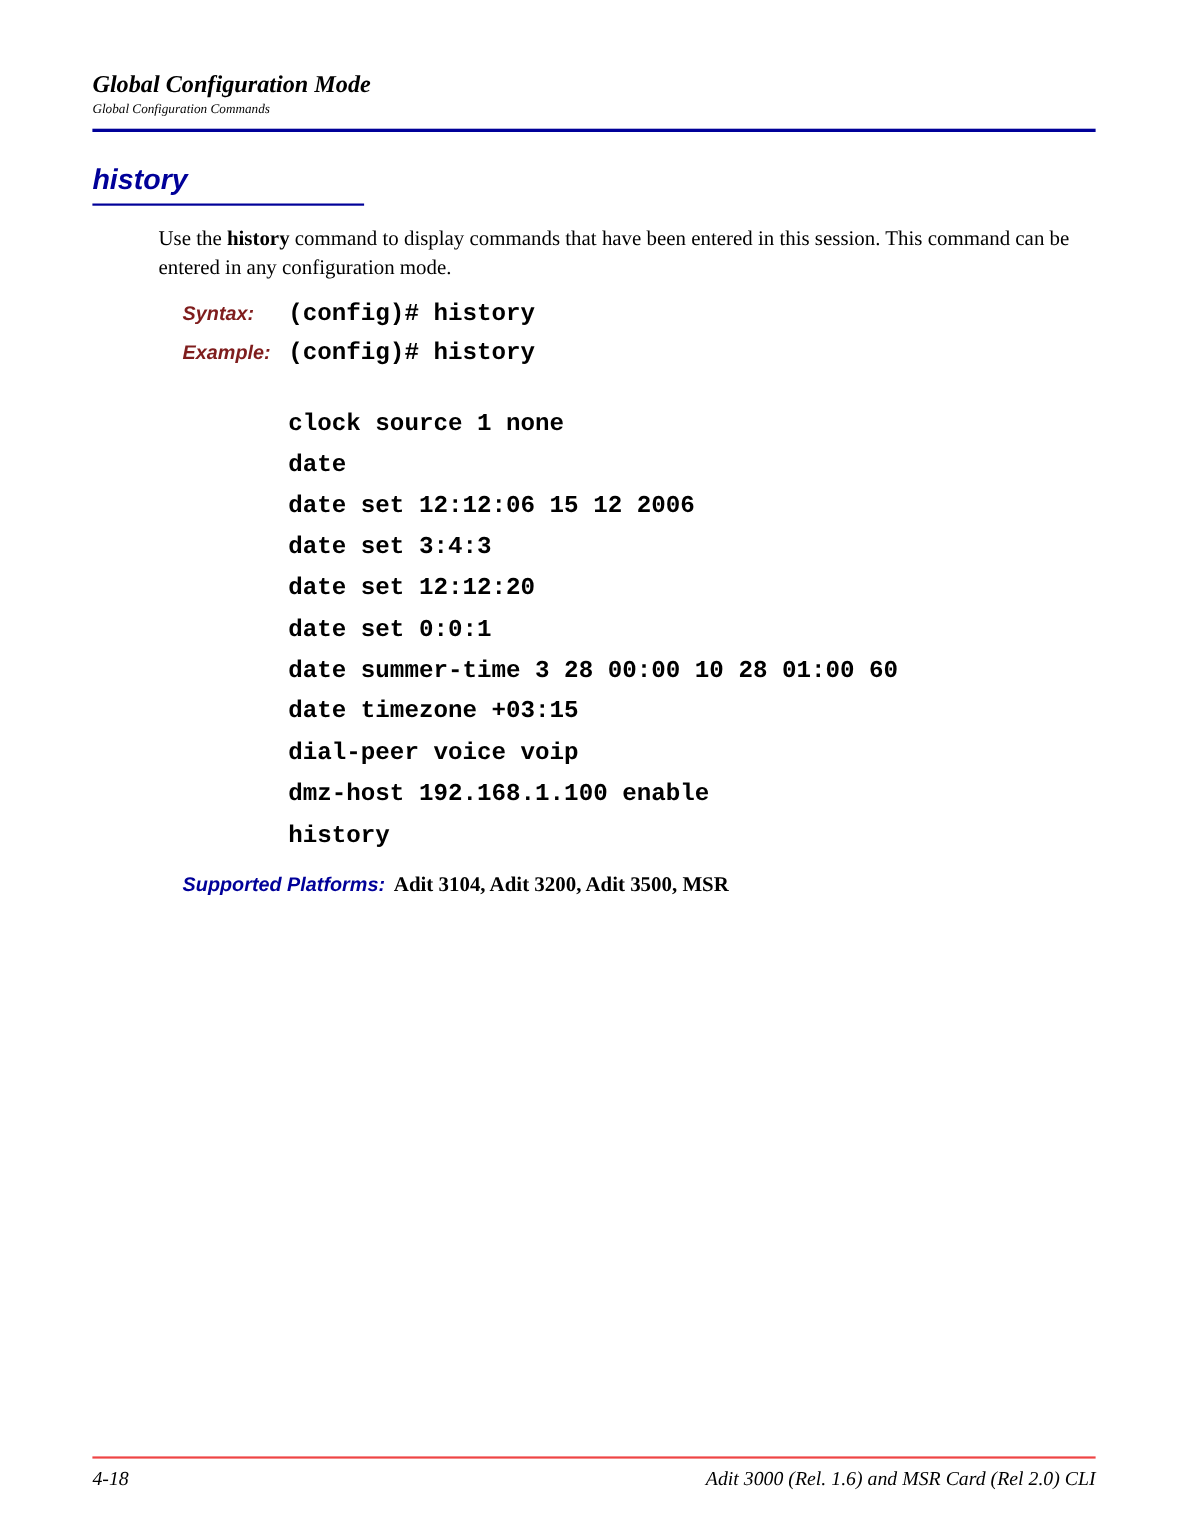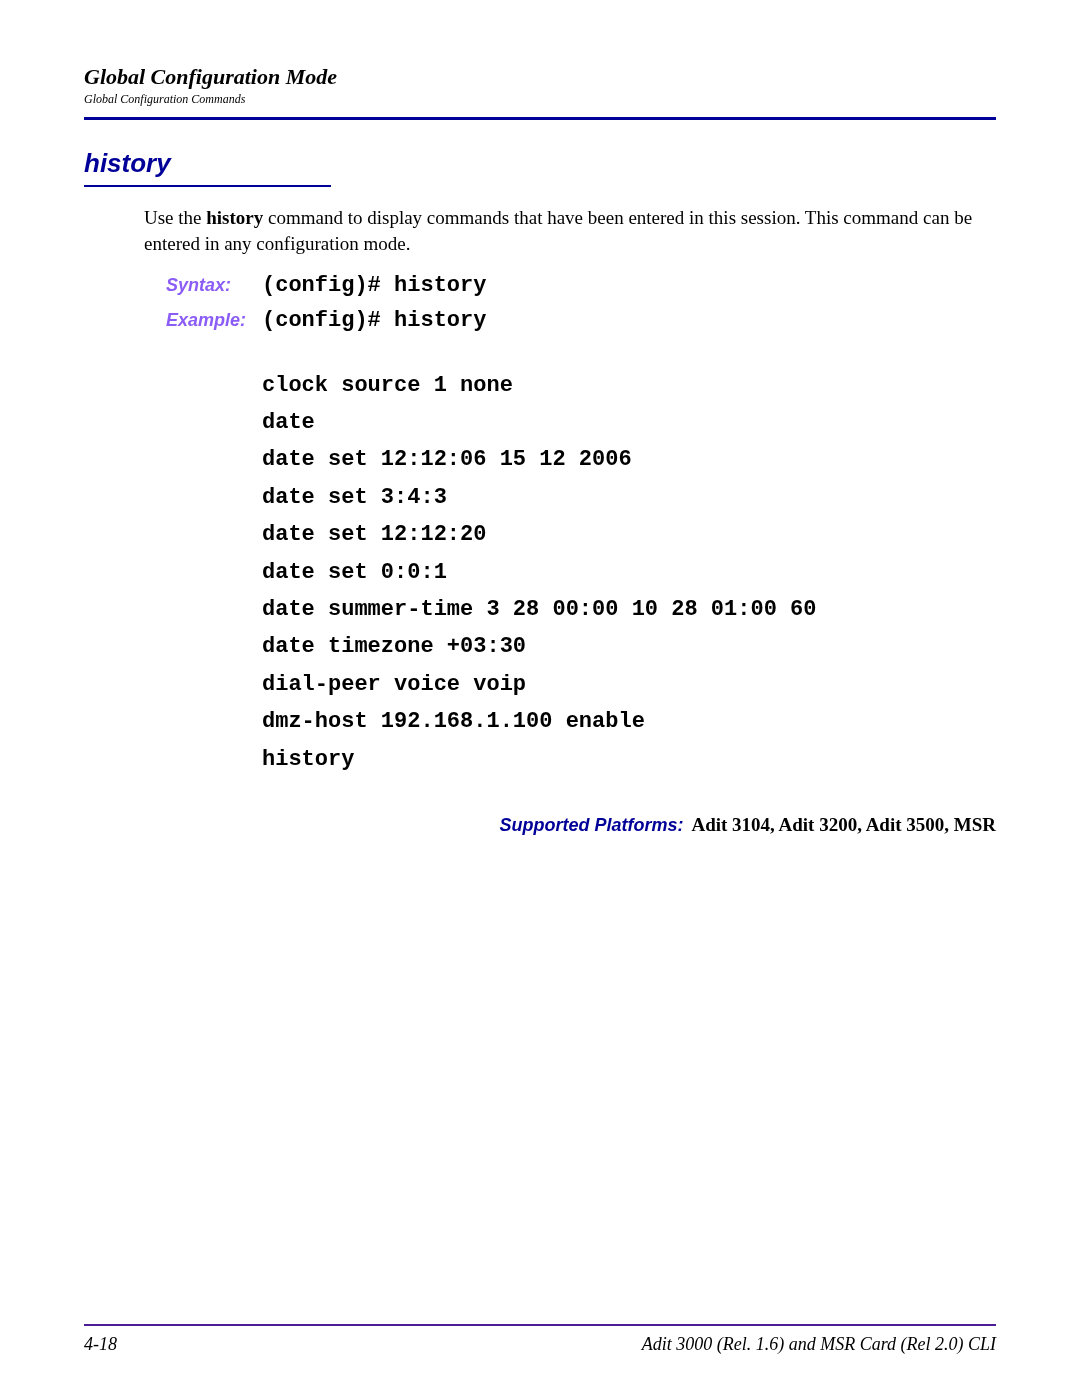--- a/index.html
+++ b/index.html
@@ -58,65 +58,64 @@
     }
     .def-row {
       display: flex;
       align-items: baseline;
       margin-bottom: 10px;
     }
     .def-label {
       font-family: Arial, Helvetica, sans-serif;
       font-weight: bold;
       font-style: italic;
-      color: #8b5cf6;
+      color: #7f1d1d;
       font-size: 18px;
       width: 96px;
       flex: none;
     }
     .mono {
       font-family: "Courier New", Courier, monospace;
       font-weight: bold;
       font-size: 22px;
       white-space: pre;
     }
     .history-output {
       margin-top: 34px;
       margin-left: 118px;
     }
     .history-output .mono {
       display: block;
       line-height: 1.7;
     }
     .supported-row {
-      margin-top: 36px;
+      margin-top: 16px;
       margin-left: 22px;
       display: flex;
       align-items: baseline;
-      justify-content: flex-end;
     }
     .supported-label {
       font-family: Arial, Helvetica, sans-serif;
       font-weight: bold;
       font-style: italic;
       color: #000099;
       font-size: 18px;
       margin-right: 8px;
     }
     .supported-value {
       font-family: "Times New Roman", Times, serif;
       font-weight: bold;
       font-size: 19px;
     }
     .footer {
       position: absolute;
       left: 84px;
       right: 84px;
       bottom: 42px;
-      border-top: 2px solid #4c1d95;
+      border-top: 2px solid #ef4444;
       padding-top: 8px;
       display: flex;
       justify-content: space-between;
       font-style: italic;
       font-size: 18px;
     }
   </style>
 </head>
 <body>
 
@@ -147,21 +146,21 @@
   </div>
 
   <div class="history-output">
     <span class="mono">clock source 1 none</span>
     <span class="mono">date</span>
     <span class="mono">date set 12:12:06 15 12 2006</span>
     <span class="mono">date set 3:4:3</span>
     <span class="mono">date set 12:12:20</span>
     <span class="mono">date set 0:0:1</span>
     <span class="mono">date summer-time 3 28 00:00 10 28 01:00 60</span>
-    <span class="mono">date timezone +03:30</span>
+    <span class="mono">date timezone +03:15</span>
     <span class="mono">dial-peer voice voip</span>
     <span class="mono">dmz-host 192.168.1.100 enable</span>
     <span class="mono">history</span>
   </div>
 
   <div class="supported-row">
     <span class="supported-label">Supported Platforms:</span>
     <span class="supported-value">Adit 3104, Adit 3200, Adit 3500, MSR</span>
   </div>
 </div>

